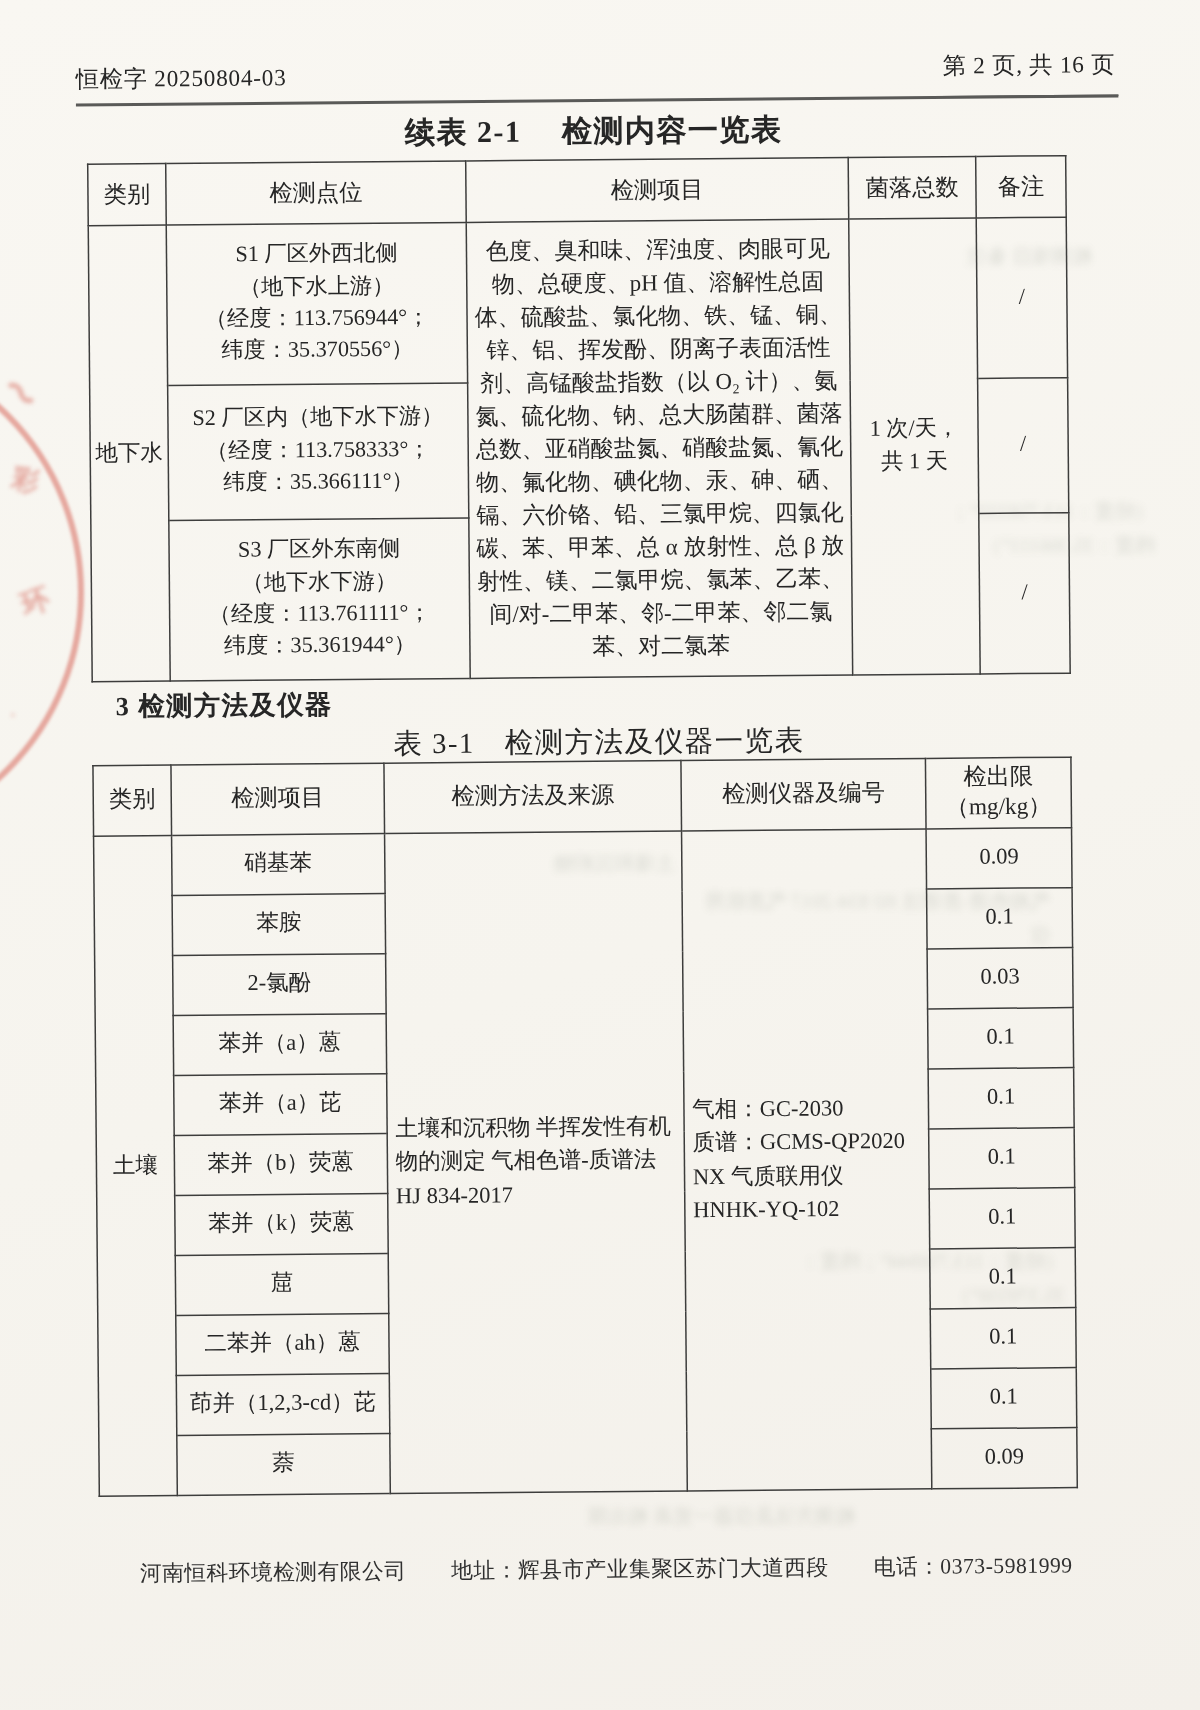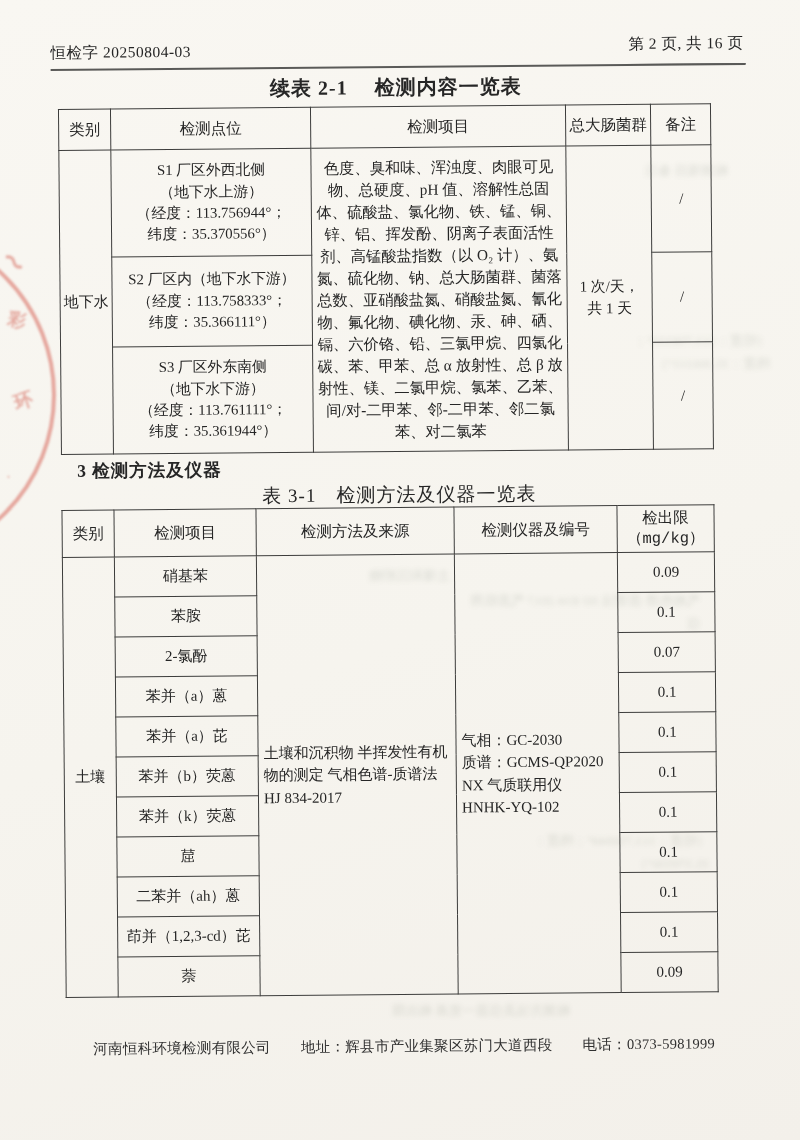--- a/index.html
+++ b/index.html
@@ -42,21 +42,21 @@
   
   table{border-collapse:collapse;table-layout:fixed;}
   td,th{border:1.6px solid #3d3d3c;font-weight:normal;vertical-align:middle;
         text-align:center;padding:1px 3px;overflow:hidden;}
   .tbl21{position:absolute;left:62px;top:106px;width:652px;font-size:15px;}
   .tbl21 th{font-size:15.5px;}
   .point-cell,.freq-cell{white-space:pre-line;line-height:1.45;font-size:14.8px;}
   .items-cell{font-size:15.3px;line-height:22px;text-align:center;padding:2px 4px;}
   .tbl31{position:absolute;left:62px;top:507px;width:652px;font-size:15px;}
   .tbl31 th{font-size:15.5px;line-height:1.3;}
-  .limit-hdr{white-space:pre-line;font-family:Liberation Mono, monospace;}
+  .limit-hdr{white-space:pre-line;}
   .method-cell{text-align:left;font-size:15px;line-height:1.5;padding:2px 5px;}
   .instr-cell{text-align:left;font-size:15px;line-height:1.5;padding:2px 5px;
               white-space:pre-line;overflow-wrap:anywhere;}
   .item-cell{line-height:1.35;}
   
   .footer{
     position:absolute;top:1037px;left:0;right:0;
     display:flex;justify-content:center;gap:30px;
     font-size:14.5px;color:#303030;letter-spacing:.3px;
   }
@@ -123,21 +123,21 @@
           <col style="width:200px">
           <col style="width:255px">
         <col style="width:85px">
           <col style="width:60px">
       </colgroup>
       <tbody>
           <tr style="height:41px">
         <th>类别</th>
         <th>检测点位</th>
         <th>检测项目</th>
-        <th>总大肠菌群</th>
+        <th>菌落总数</th>
         <th>备注</th>
       </tr>
       <tr style="height:107px">
         <td rowspan="3">地下水</td>
         <td class="point-cell">S1 厂区外西北侧
 （地下水上游）
 （经度：113.756944°；
 纬度：35.370556°）</td>
         <td rowspan="3" class="items-cell">色度、臭和味、浑浊度、肉眼可见物、总硬度、pH 值、溶解性总固体、硫酸盐、氯化物、铁、锰、铜、锌、铝、挥发酚、阴离子表面活性剂、高锰酸盐指数（以 O₂ 计）、氨氮、硫化物、钠、总大肠菌群、菌落总数、亚硝酸盐氮、硝酸盐氮、氰化物、氟化物、碘化物、汞、砷、硒、镉、六价铬、铅、三氯甲烷、四氯化碳、苯、甲苯、总 α 放射性、总 β 放射性、镁、二氯甲烷、氯苯、乙苯、间/对-二甲苯、邻-二甲苯、邻二氯苯、对二氯苯</td>
         <td rowspan="3" class="freq-cell">1 次/天，
@@ -188,21 +188,21 @@
         <td rowspan="11" class="instr-cell">气相：GC-2030
 质谱：GCMS-QP2020 NX 气质联用仪 HNHK-YQ-102</td>
         <td>0.09</td>
       </tr>
       <tr style="height:40px">
         <td class="item-cell">苯胺</td>
         <td>0.1</td>
       </tr>
       <tr style="height:40px">
         <td class="item-cell">2-氯酚</td>
-        <td>0.07</td>
+        <td>0.03</td>
       </tr>
       <tr style="height:40px">
         <td class="item-cell">苯并（a）蒽</td>
         <td>0.1</td>
       </tr>
       <tr style="height:40px">
         <td class="item-cell">苯并（a）芘</td>
         <td>0.1</td>
       </tr>
       <tr style="height:40px">

